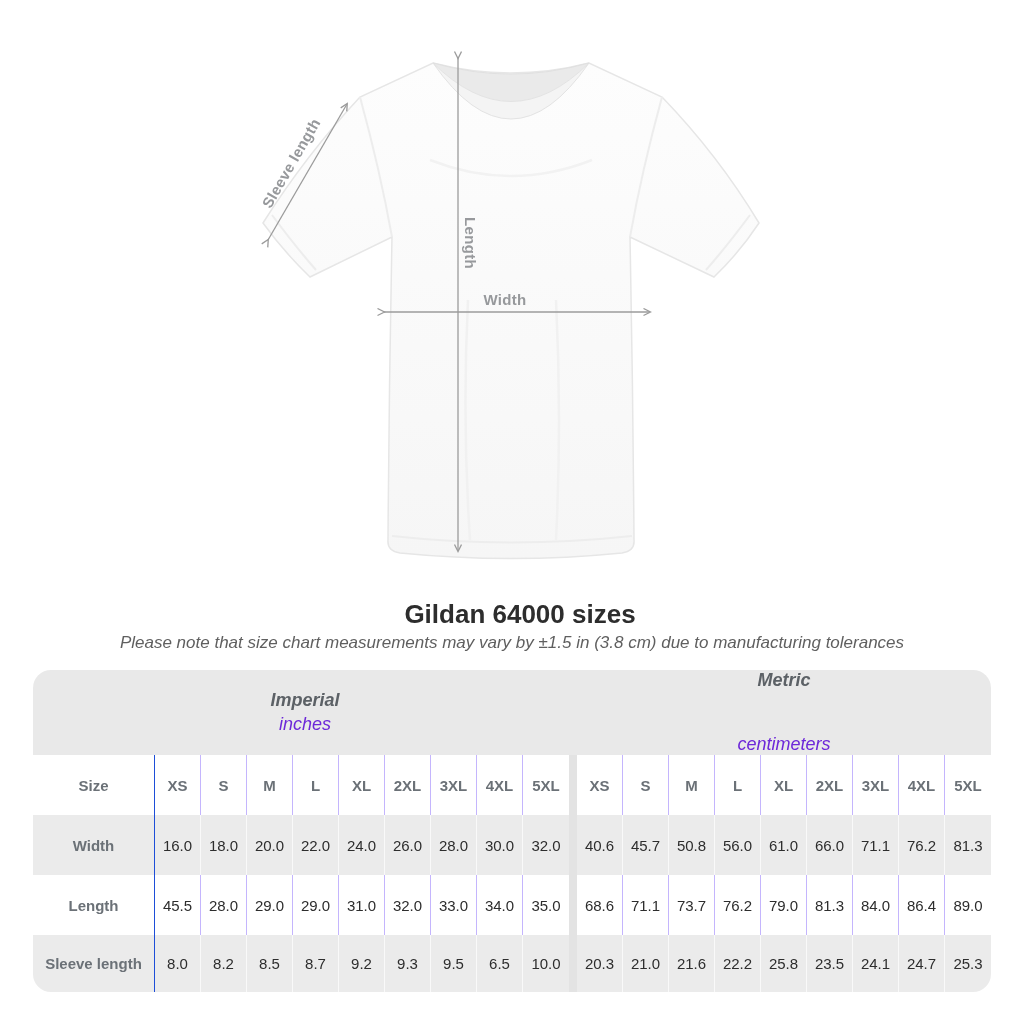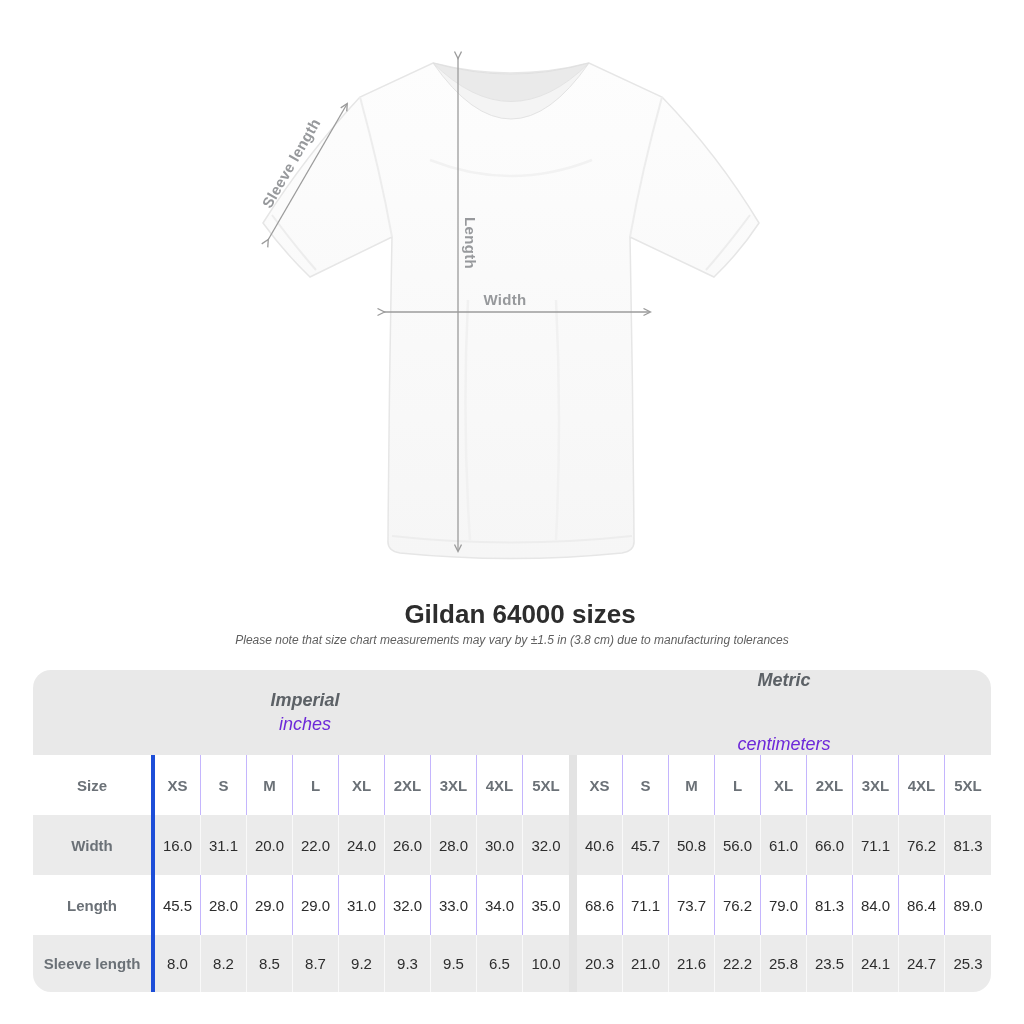--- a/index.html
+++ b/index.html
@@ -17,21 +17,21 @@
   .ann.width-l{left:505px;top:299px;transform:translate(-50%,-50%);}
   .ann.length-l{left:470px;top:243px;transform:translate(-50%,-50%) rotate(90deg);}
   .ann.sleeve-l{left:291px;top:163px;transform:translate(-50%,-50%) rotate(-60deg);}
   
   .title{
     position:absolute;left:8px;top:599px;width:1024px;text-align:center;
     font-size:26px;font-weight:bold;color:#2d2d2d;
   }
   .note{
     position:absolute;left:0;top:633px;width:1024px;text-align:center;
-    font-size:12px;font-style:italic;color:#5f5f5f;
+    font-size:17px;font-style:italic;color:#5f5f5f;
   }
   
   .size-grid{
     position:absolute;left:33px;top:670px;width:958px;height:322px;
     display:grid;
     grid-template-columns:122px repeat(9,1fr) 8px repeat(9,1fr);
     grid-template-rows:85px 60px 60px 60px 57px;
     border-radius:18px;overflow:hidden;
   }
   .uh{
@@ -42,21 +42,21 @@
   .uh-label{font-size:18px;font-weight:bold;font-style:italic;color:#5c6166;}
   .uh-sub{font-size:18px;font-style:italic;color:#6d28d9;}
   .cell{
     display:flex;align-items:center;justify-content:center;
     font-size:15px;color:#2d2d2d;
   }
   .cell.w{background:#ffffff;border-right:1px solid #c4b5fd;}
   .cell.g{background:#ebebeb;border-right:1px solid rgba(255,255,255,.7);}
   .cell.last{border-right:none;}
   .cell.bold{font-weight:bold;color:#6b7177;}
-  .cell.lab{font-weight:bold;color:#6b7177;border-right:4px solid #1d4ed8;}
+  .cell.lab{font-weight:bold;color:#6b7177;border-right:1px solid #1d4ed8;}
   .gapc{background:#e3e3e3;}
 </style>
 </head>
 <body>
 
 <div class="stage">
 
   <div class="figure">
     <svg width="1024" height="600" viewBox="0 0 1024 600">
       <defs>
@@ -131,21 +131,21 @@
       <div class="cell bold w">S</div>
       <div class="cell bold w">M</div>
       <div class="cell bold w">L</div>
       <div class="cell bold w">XL</div>
       <div class="cell bold w">2XL</div>
       <div class="cell bold w">3XL</div>
       <div class="cell bold w">4XL</div>
       <div class="cell bold w last">5XL</div>
       <div class="cell lab g">Width</div>
       <div class="cell g">16.0</div>
-      <div class="cell g">31.1</div>
+      <div class="cell g">18.0</div>
       <div class="cell g">20.0</div>
       <div class="cell g">22.0</div>
       <div class="cell g">24.0</div>
       <div class="cell g">26.0</div>
       <div class="cell g">28.0</div>
       <div class="cell g">30.0</div>
       <div class="cell g last">32.0</div>
       <div class="gapc"></div>
       <div class="cell g">40.6</div>
       <div class="cell g">45.7</div>

